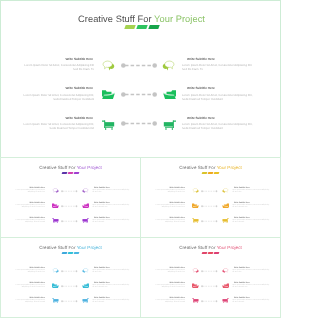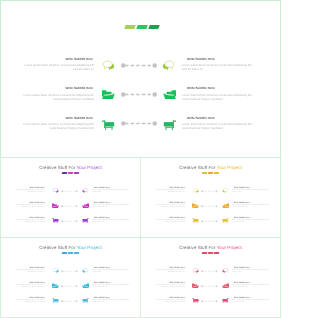--- a/index.html
+++ b/index.html
@@ -52,20 +52,23 @@
   .m-icL{position:absolute;left:50.5px;top:1.2px;width:7px;height:5.5px;}
   .m-icR{position:absolute;left:81px;top:1.2px;width:7px;height:5.5px;}
   .m-conn{position:absolute;left:60px;top:2.3px;width:16.5px;height:4.5px;}
 </style>
 </head>
 <body>
 
 <div class="page">
 
   <div class="hero">
+    <div class="hero-title">
+      <span>Creative Stuff For </span><span class="accent" style="color: rgb(140, 196, 104);">Your Project</span>
+    </div>
     <div class="bars"><div class="bar" style="background: rgb(165, 210, 79);"></div><div class="bar" style="background: rgb(46, 196, 95);"></div><div class="bar" style="background: rgb(22, 165, 74);"></div></div>
     <div class="rowwrap">
         <div class="row" style="top: 0px;">
           <div class="rL">
             <div class="sub">Write Subtitle Here</div>
             <div class="bod">Lorem Ipsum Dolor Sit Amet, Consectetur Adipiscing Elit Sed Do Eiam. Te</div>
           </div>
           <div class="icL ic-chat-icon">
             <svg viewBox="0 0 48 38" width="100%" height="100%">
               <g>

